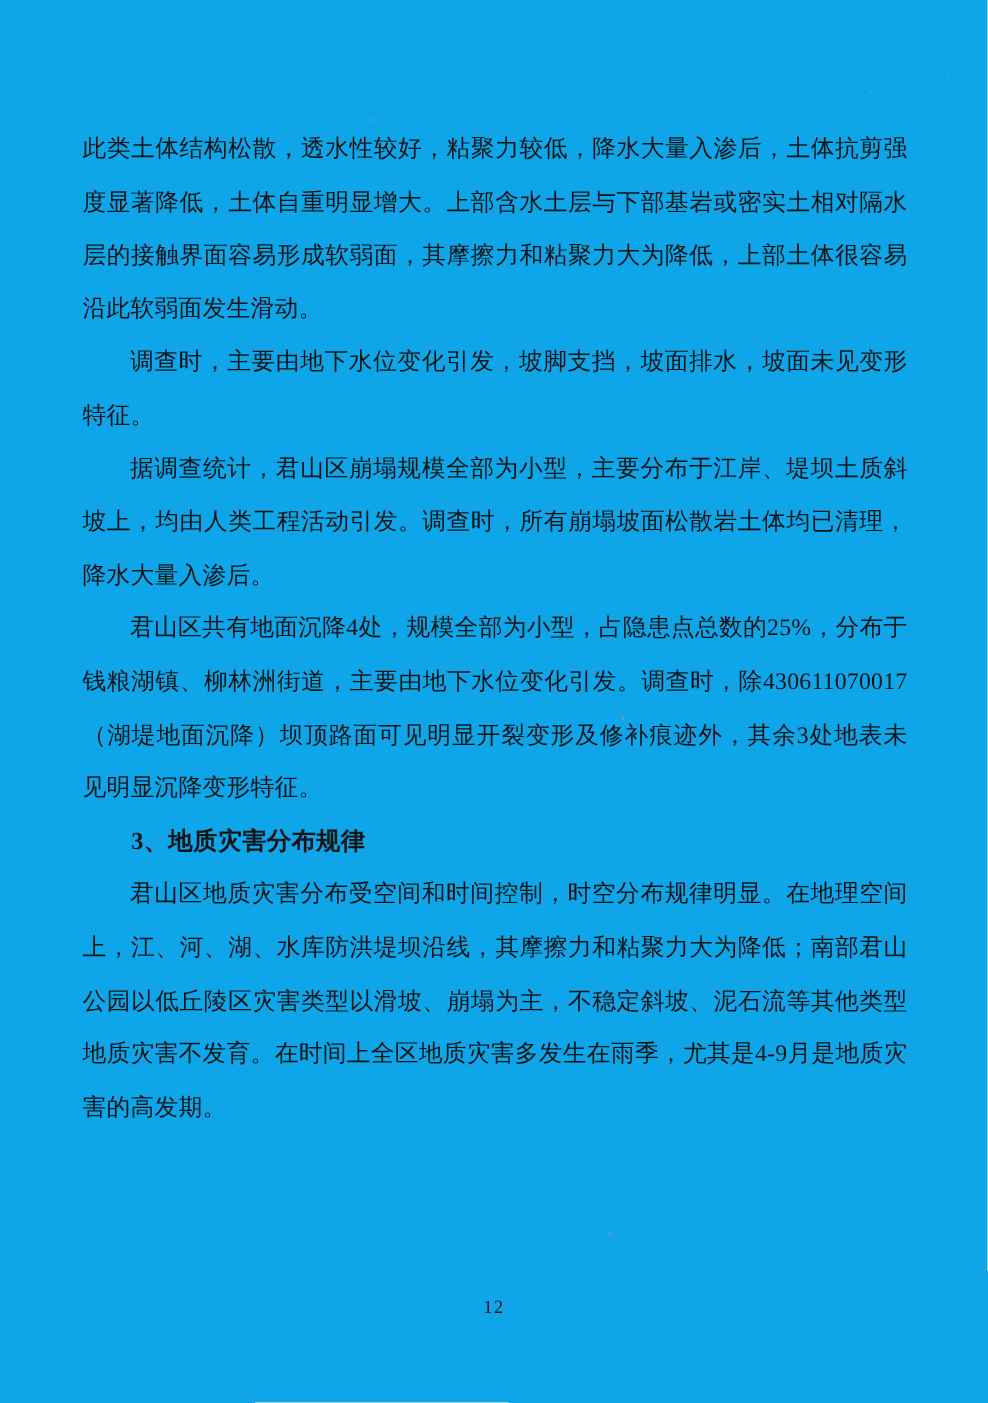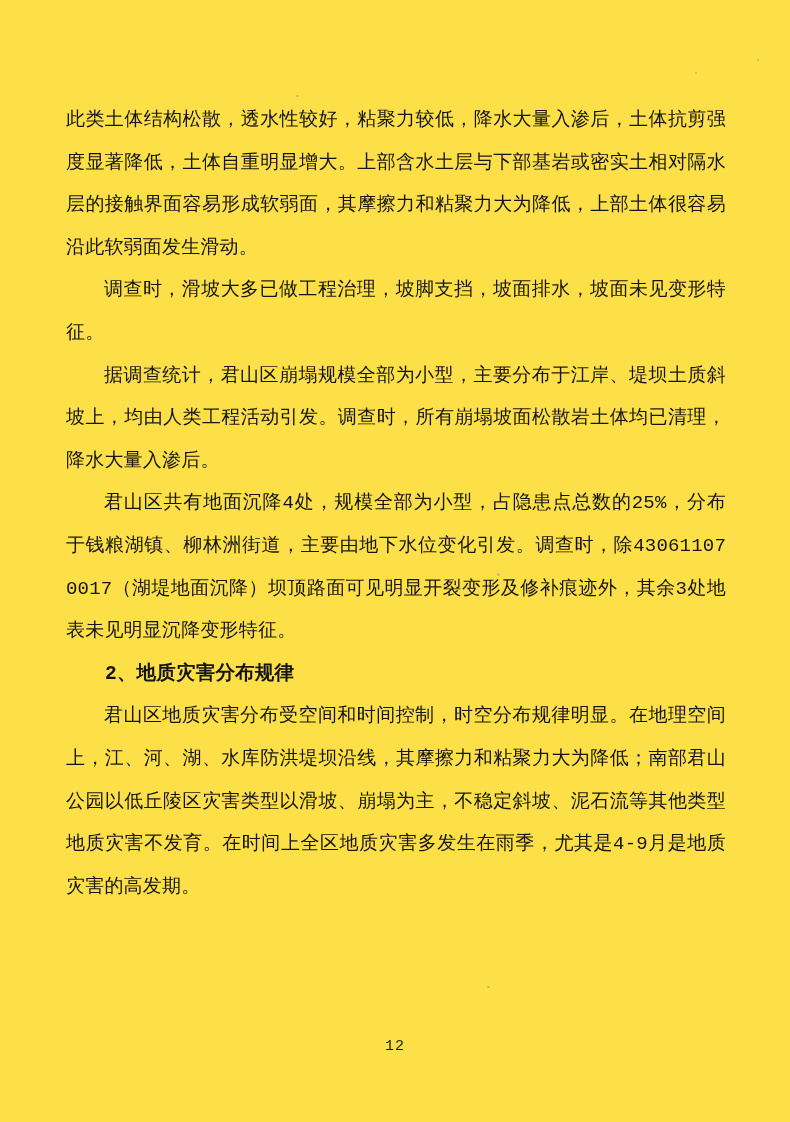--- a/index.html
+++ b/index.html
@@ -4,23 +4,23 @@
 <style>
   html, body {
     margin: 0;
     padding: 0;
     background: #ffffff;
   }
   .page {
     position: relative;
     width: 790px;
     height: 1122px;
-    background: #fde047;
+    background: #0ea5e9;
     overflow: hidden;
-    font-family: Liberation Mono, monospace;
+    font-family: Liberation Serif, serif;
     color: #141414;
   }
   .content {
     position: absolute;
     top: 99px;
     left: 66px;
     width: 660px;
   }
   .para {
     margin: 0;
@@ -61,24 +61,24 @@
     opacity: 0.55;
   }
 </style>
 </head>
 <body>
 
 <div class="page">
 
   <div class="content">
     <p class="para">此类土体结构松散，透水性较好，粘聚力较低，降水大量入渗后，土体抗剪强度显著降低，土体自重明显增大。上部含水土层与下部基岩或密实土相对隔水层的接触界面容易形成软弱面，其摩擦力和粘聚力大为降低，上部土体很容易沿此软弱面发生滑动。</p>
-    <p class="para indent">调查时，滑坡大多已做工程治理，坡脚支挡，坡面排水，坡面未见变形特征。</p>
+    <p class="para indent">调查时，主要由地下水位变化引发，坡脚支挡，坡面排水，坡面未见变形特征。</p>
     <p class="para indent">据调查统计，君山区崩塌规模全部为小型，主要分布于江岸、堤坝土质斜坡上，均由人类工程活动引发。调查时，所有崩塌坡面松散岩土体均已清理，降水大量入渗后。</p>
     <p class="para indent">君山区共有地面沉降4处，规模全部为小型，占隐患点总数的25%，分布于钱粮湖镇、柳林洲街道，主要由地下水位变化引发。调查时，除430611070017（湖堤地面沉降）坝顶路面可见明显开裂变形及修补痕迹外，其余3处地表未见明显沉降变形特征。</p>
-    <p class="heading">2、地质灾害分布规律</p>
+    <p class="heading">3、地质灾害分布规律</p>
     <p class="para indent">君山区地质灾害分布受空间和时间控制，时空分布规律明显。在地理空间上，江、河、湖、水库防洪堤坝沿线，其摩擦力和粘聚力大为降低；南部君山公园以低丘陵区灾害类型以滑坡、崩塌为主，不稳定斜坡、泥石流等其他类型地质灾害不发育。在时间上全区地质灾害多发生在雨季，尤其是4-9月是地质灾害的高发期。</p>
   </div>
 
   <div class="footer">
     <span class="page-number">12</span>
   </div>
 
   <div class="speck" style="left:296px; top:95px;  width:3px; height:2px;"></div>
   <div class="speck" style="left:695px; top:72px;  width:2px; height:2px;"></div>
   <div class="speck" style="left:757px; top:59px;  width:2px; height:2px;"></div>

